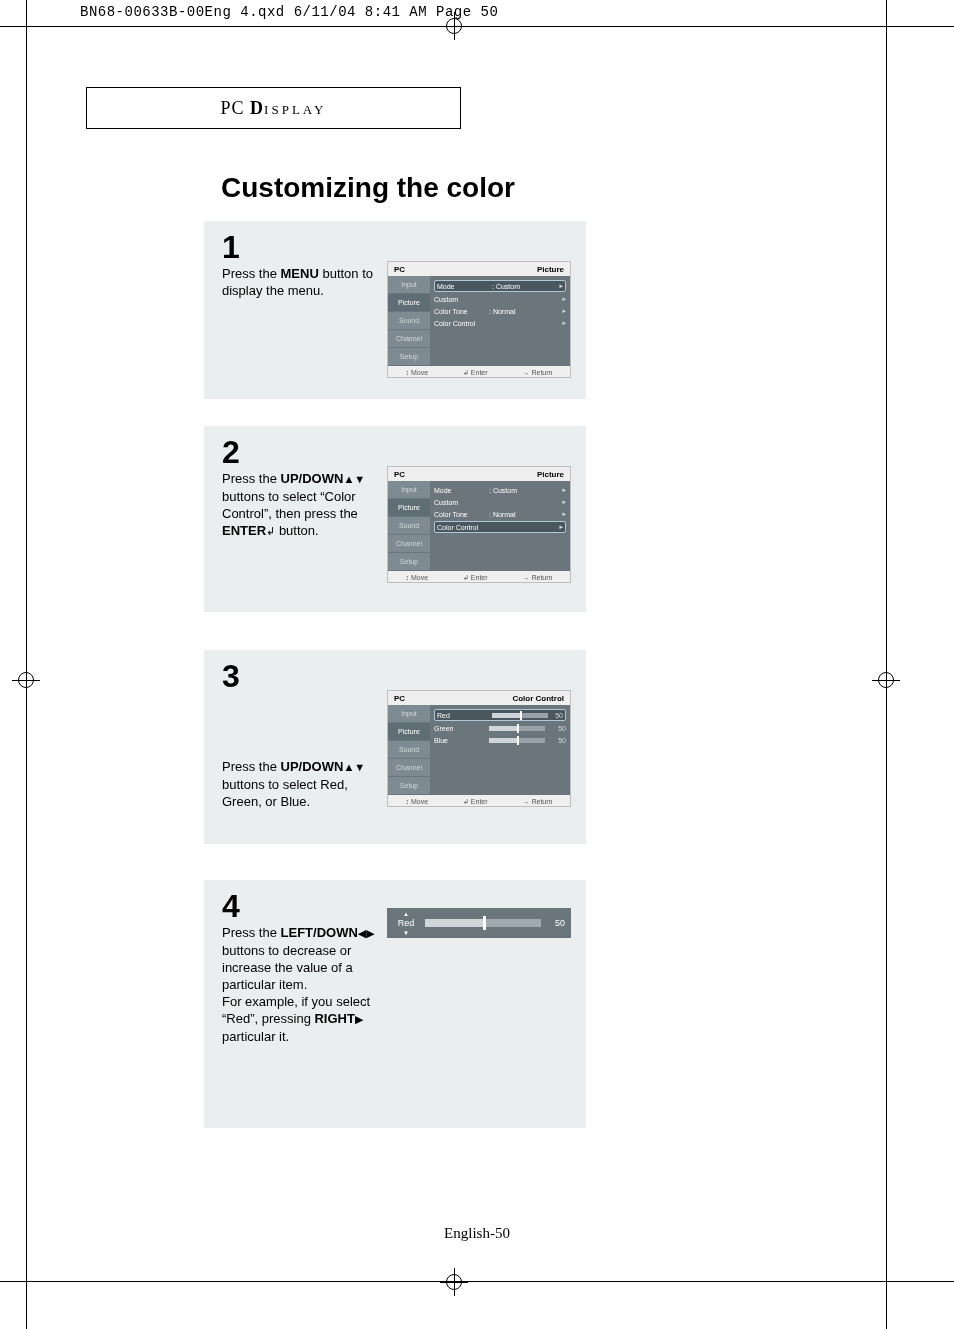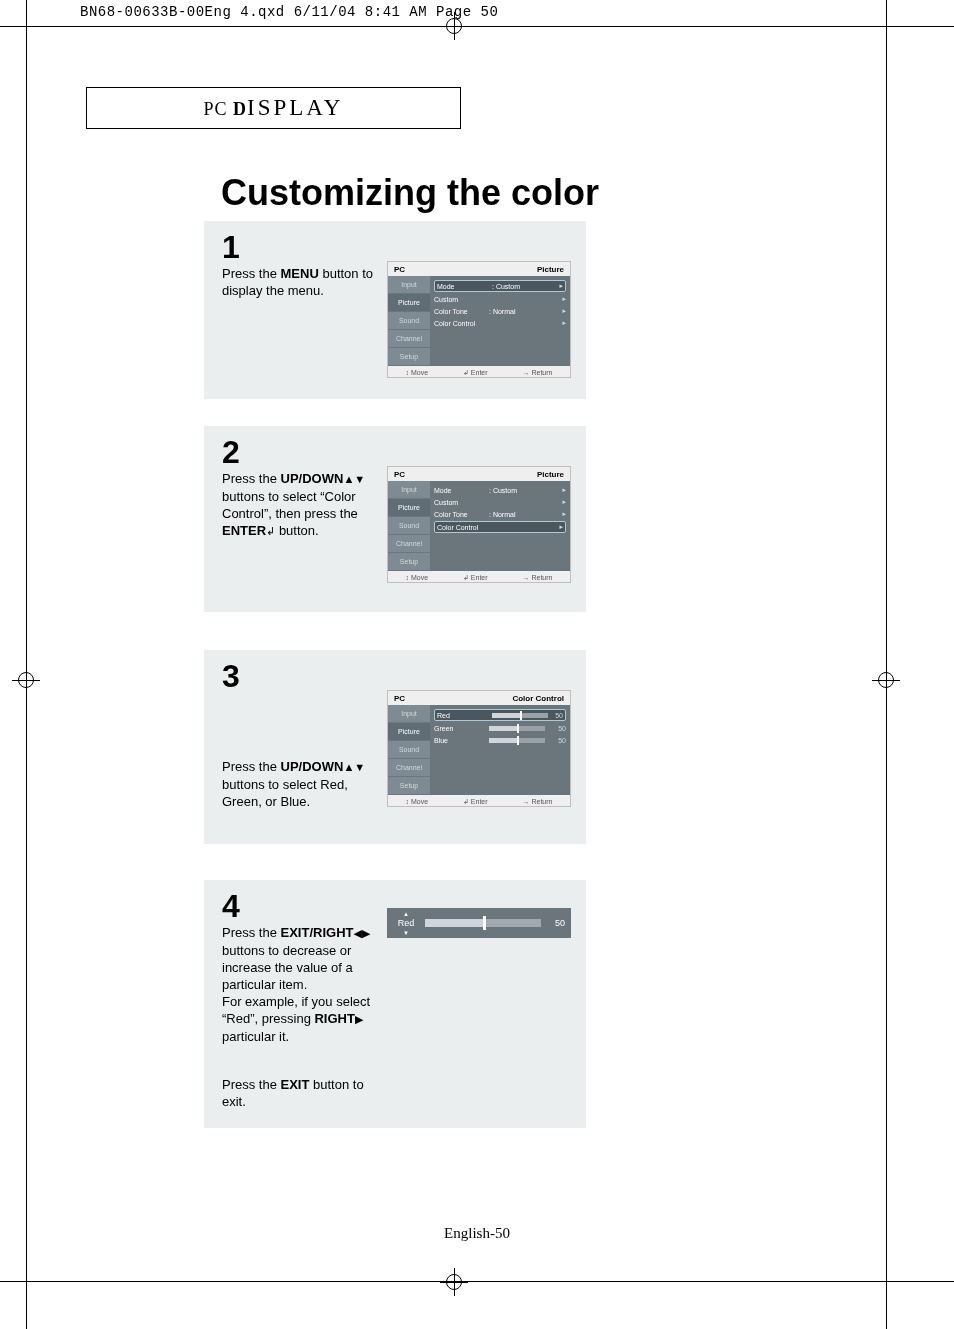--- a/index.html
+++ b/index.html
@@ -7,23 +7,23 @@
   .slug { position: absolute; top: 4px; left: 80px; font-family: "Courier New", monospace; font-size: 14px; color: #000; letter-spacing: 0.5px; }
   .crop-h { position: absolute; left: 0; width: 954px; height: 1px; background: #000; }
   .crop-v { position: absolute; top: 0; height: 1329px; width: 1px; background: #000; }
   .reg { position: absolute; width: 28px; height: 28px; }
   .reg::before { content:""; position:absolute; left:0; top:50%; width:100%; height:1px; background:#000; }
   .reg::after  { content:""; position:absolute; top:0; left:50%; height:100%; width:1px; background:#000; }
   .reg .ring { position:absolute; left:50%; top:50%; width:16px; height:16px; border:1px solid #000; border-radius:50%; transform:translate(-50%,-50%); }
 
   .header-box { position:absolute; left:86px; top:87px; width:375px; height:42px; border:1px solid #000; display:flex; align-items:center; justify-content:center; }
   .header-text { font-family: Georgia, 'Times New Roman', serif; font-size: 18px; color:#000; letter-spacing: 1px; }
-  .header-text .sc { font-variant: small-caps; letter-spacing: 3px; font-size: 23px; text-align: center; }
-
-  .page-title { position:absolute; left:221px; top:172px; font-size:36px; font-weight:bold; color:#000; }
+  .header-text .sc { font-variant: small-caps; letter-spacing: 3px; font-size: 13px; text-align: center; }
+
+  .page-title { position:absolute; left:221px; top:172px; font-size:28px; font-weight:bold; color:#000; }
 
   .panel { position:absolute; left:204px; width:382px; background:#ebeeee; }
   .panel-1 { top:221px; height:178px; }
   .panel-2 { top:426px; height:186px; }
   .panel-3 { top:650px; height:194px; }
   .panel-4 { top:880px; height:248px; }
 
   .stepnum { position:absolute; left:18px; top:8px; font-size:32px; font-weight:bold; color:#000; }
   .steptxt { position:absolute; left:18px; width:155px; font-size:13px; line-height:17px; color:#000; }
   .steptxt2 { position:absolute; left:18px; width:155px; font-size:13px; line-height:17px; color:#000; }
@@ -227,26 +227,23 @@
       <span><span>↕</span> <span>Move</span></span>
       <span><span>↲</span> <span>Enter</span></span>
       <span><span>→</span> <span>Return</span></span>
     </div>
   </div>
 </div>
 
 <div class="panel panel-4">
   <div class="stepnum">4</div>
   <div class="steptxt" style="top:44px">
-    <span>Press the </span><span class="b">EXIT/RIGHT</span><span class="arrow">◀▶</span><span> buttons to decrease or increase the value of a particular item.</span>
+    <span>Press the </span><span class="b">LEFT/DOWN</span><span class="arrow">◀▶</span><span> buttons to decrease or increase the value of a particular item.</span>
     <br>
     <span>For example, if you select “Red”, pressing </span><span class="b">RIGHT</span><span class="arrow">▶</span><span> particular it.</span>
-  </div>
-  <div class="steptxt2" style="top:196px">
-    <span>Press the </span><span class="b">EXIT</span><span> button to exit.</span>
   </div>
 
   <div class="adjust-bar">
     <div class="lbl">
       <span style="font-size:6px">▲</span><br>
       <span>Red</span><br>
       <span style="font-size:6px">▼</span>
     </div>
     <div class="bigslider"></div>
     <div class="val">50</div>

